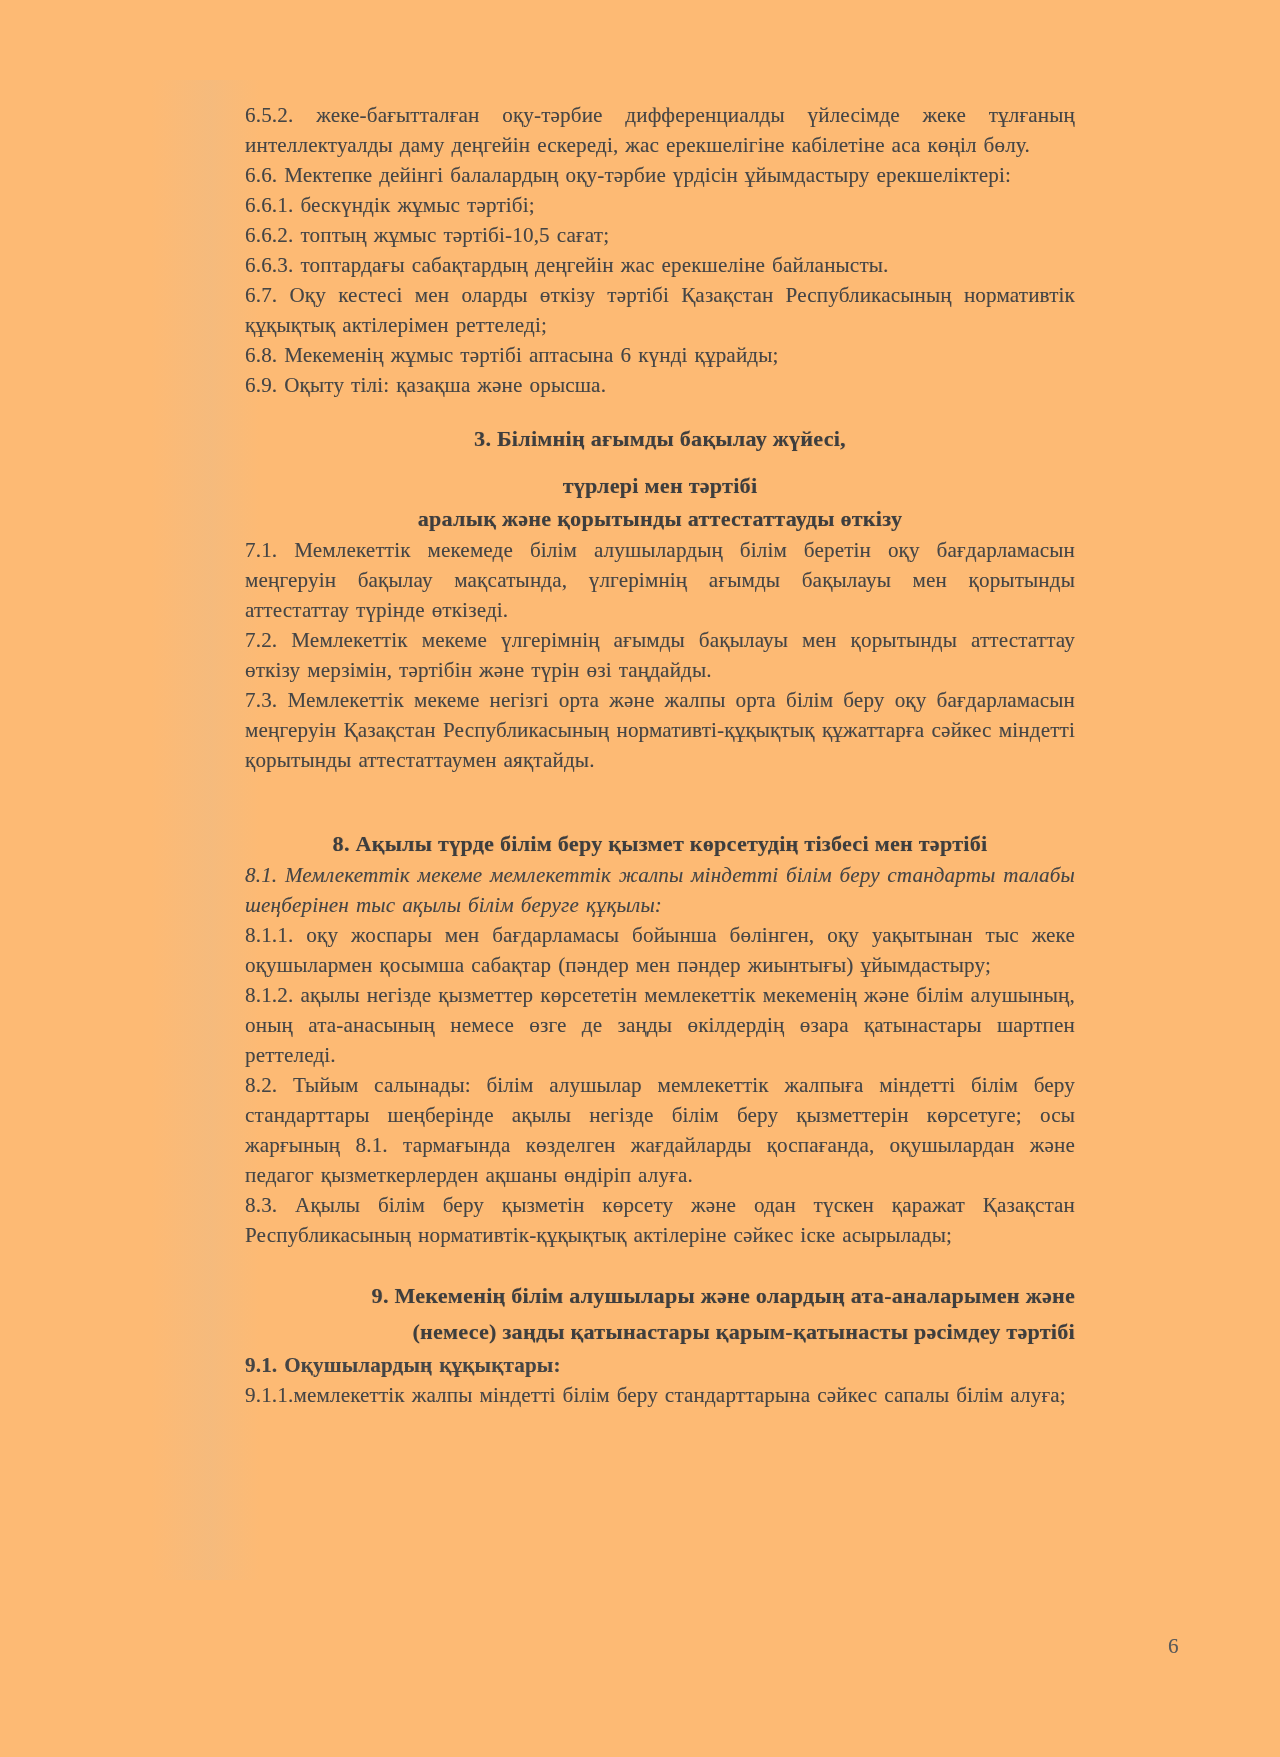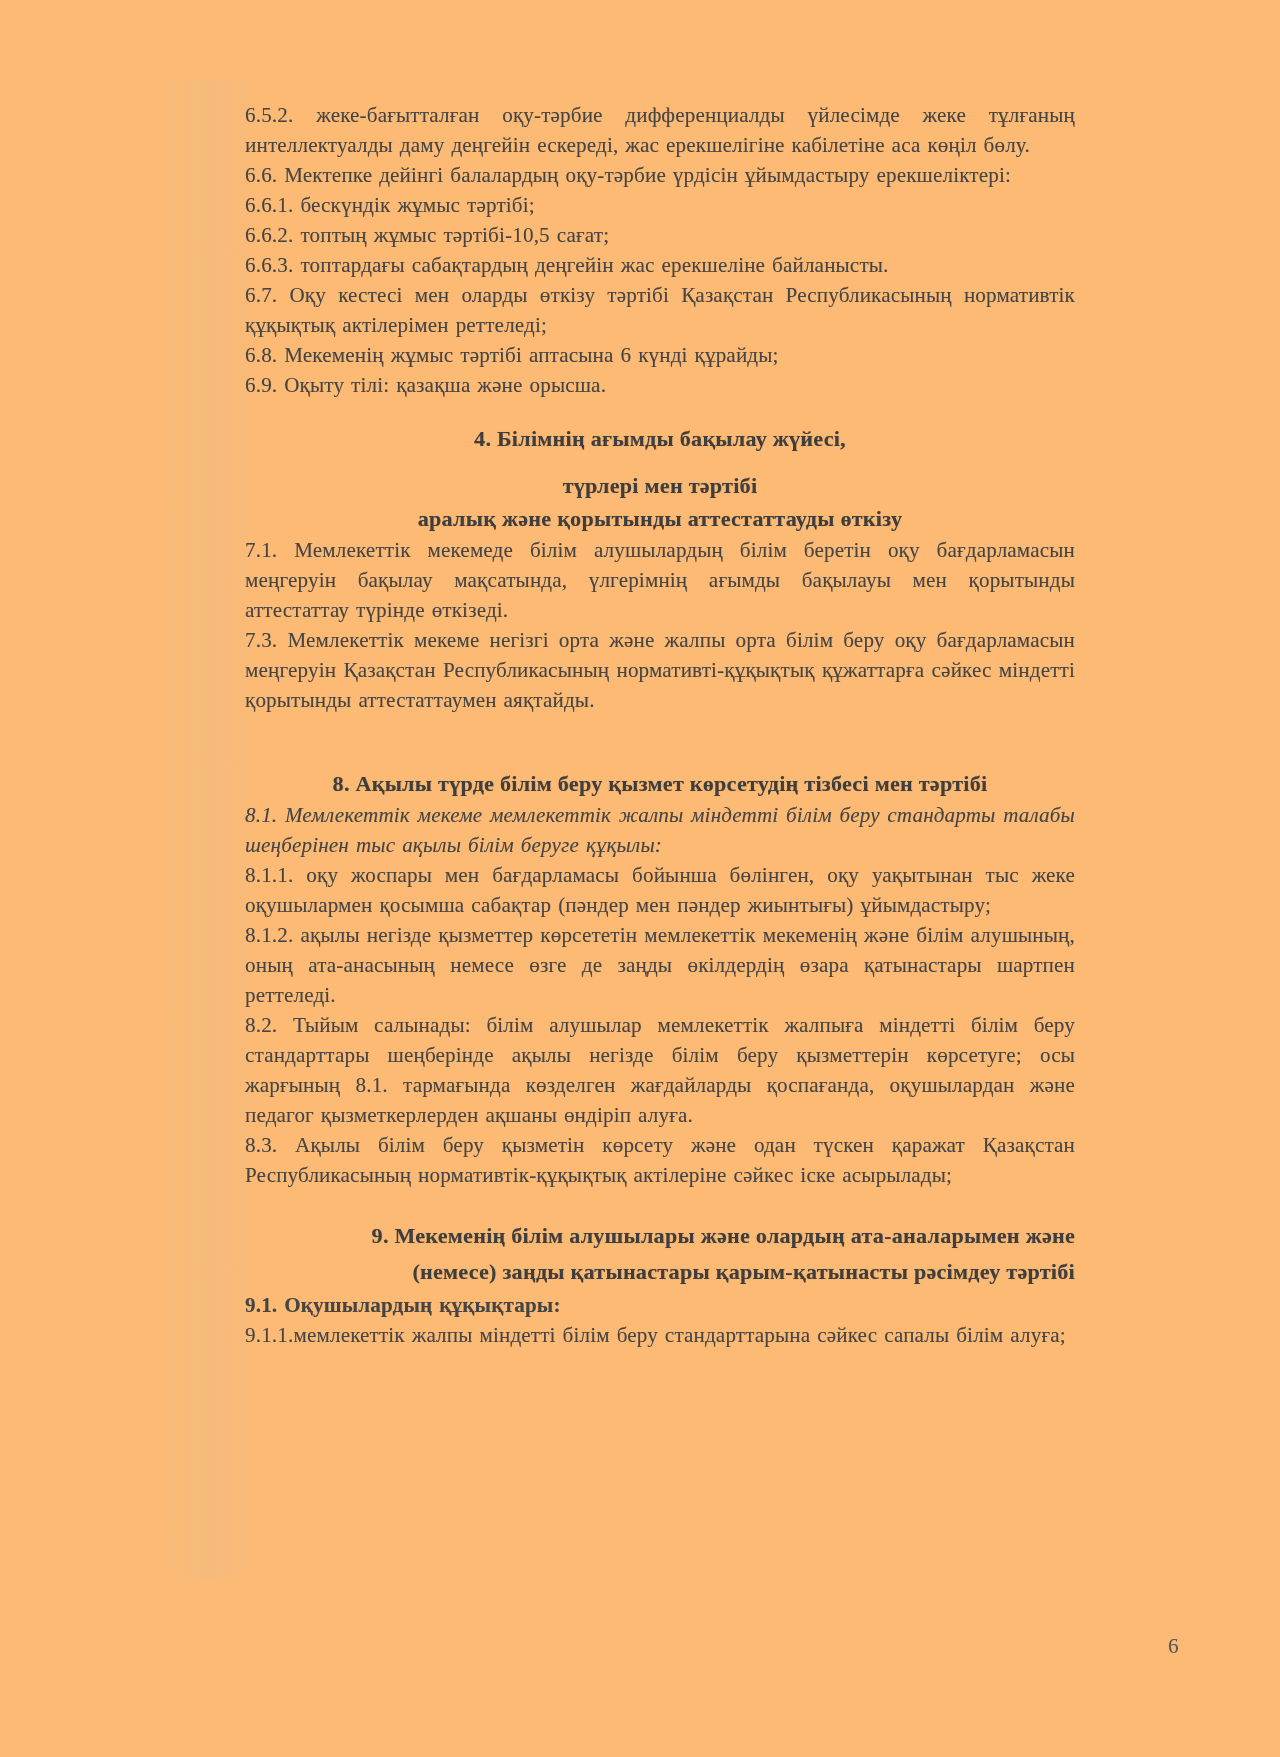--- a/index.html
+++ b/index.html
@@ -85,27 +85,28 @@
       <p class="body">6.6. Мектепке дейінгі балалардың оқу-тәрбие үрдісін ұйымдастыру ерекшеліктері:</p>
       <p class="body">6.6.1. бескүндік жұмыс тәртібі;</p>
       <p class="body">6.6.2. топтың жұмыс тәртібі-10,5 сағат;</p>
       <p class="body">6.6.3. топтардағы сабақтардың деңгейін жас ерекшеліне байланысты.</p>
       <p class="body">6.7. Оқу кестесі мен оларды өткізу тәртібі Қазақстан Республикасының нормативтік құқықтық актілерімен реттеледі;</p>
       <p class="body">6.8. Мекеменің жұмыс тәртібі аптасына 6 күнді құрайды;</p>
       <p class="body">6.9. Оқыту тілі: қазақша және орысша.</p>
     </section>
 
     <h2 class="heading h7">
-      <span class="hline">4. Білімнің  ағымды бақылау жүйесі,</span>
+      <span class="hline">3. Білімнің  ағымды бақылау жүйесі,</span>
       <span class="hline spaced">түрлері мен тәртібі</span>
       <span class="hline">аралық және қорытынды аттестаттауды өткізу</span>
     </h2>
 
     <section>
       <p class="body p-71">7.1. Мемлекеттік мекемеде білім алушылардың білім беретін оқу бағдарламасын меңгеруін бақылау мақсатында, үлгерімнің ағымды бақылауы мен қорытынды аттестаттау түрінде өткізеді.</p>
+      <p class="body">7.2. Мемлекеттік мекеме үлгерімнің ағымды бақылауы мен қорытынды аттестаттау өткізу мерзімін, тәртібін және түрін өзі таңдайды.</p>
       <p class="body">7.3. Мемлекеттік мекеме негізгі орта және жалпы орта білім беру оқу бағдарламасын меңгеруін Қазақстан Республикасының нормативті-құқықтық құжаттарға сәйкес міндетті қорытынды аттестаттаумен аяқтайды.</p>
     </section>
 
     <h2 class="heading h8">
       <span class="hline">8. Ақылы түрде білім беру қызмет көрсетудің тізбесі мен тәртібі</span>
     </h2>
 
     <section>
       <p class="body p-81">8.1. Мемлекеттік мекеме  мемлекеттік жалпы міндетті  білім беру стандарты талабы шеңберінен  тыс ақылы білім беруге құқылы:</p>
       <p class="body gap">8.1.1. оқу жоспары мен бағдарламасы бойынша бөлінген, оқу уақытынан тыс жеке оқушылармен қосымша сабақтар (пәндер мен пәндер жиынтығы) ұйымдастыру;</p>

